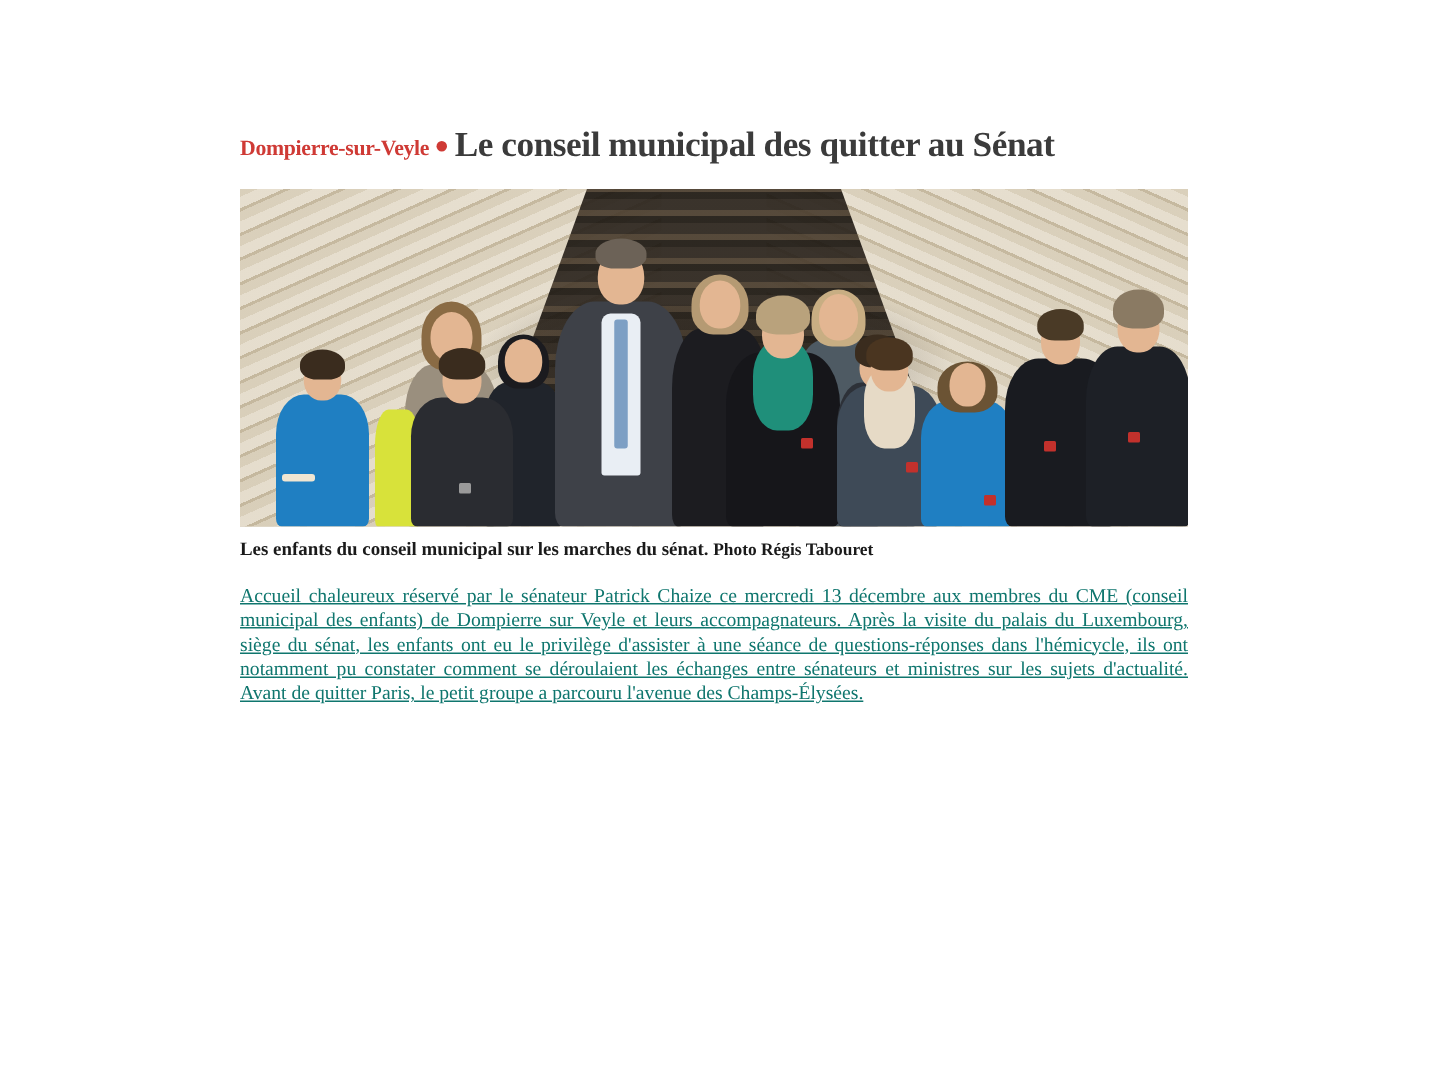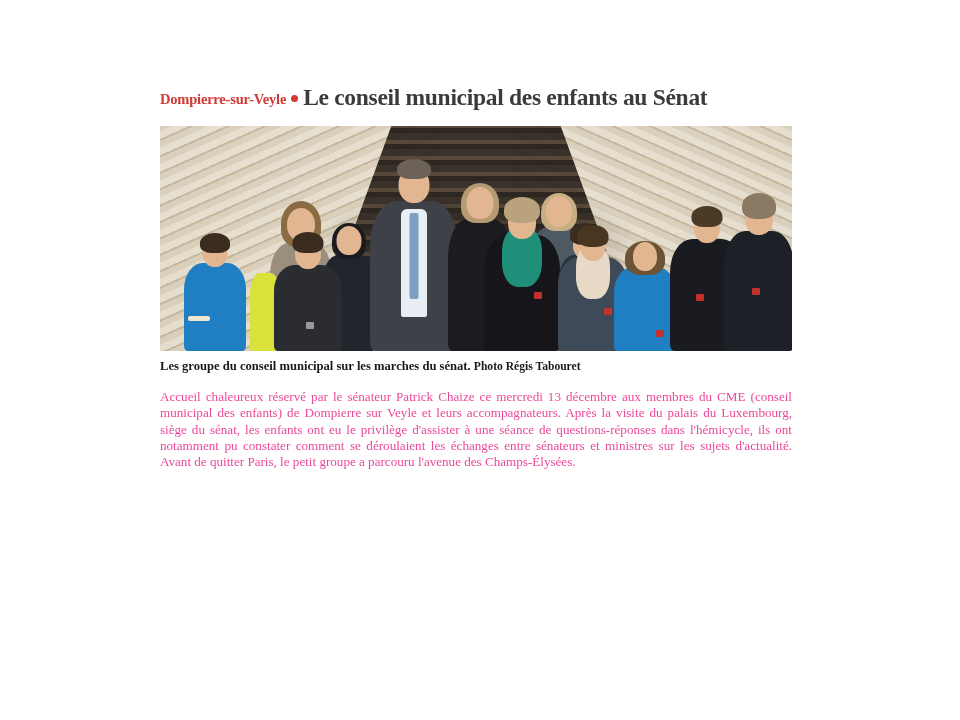--- a/index.html
+++ b/index.html
@@ -178,35 +178,36 @@
     font-size: 11.6px;
     font-family: "Liberation Serif", serif;
   }
 
   
   .body-copy {
     margin-top: 14px;
     width: 632px;
     font-size: 13.1px;
     line-height: 16.4px;
-    color: #ec4899;
+    color: #0f766e;
     text-align: justify;
     font-family: "Liberation Serif", serif;
+    text-decoration: underline;
   }
   .body-copy p { margin: 0; }
 </style>
 </head>
 <body>
 
 <div id="clipping">
 
   <div class="headline-row">
     <span class="locality">Dompierre-sur-Veyle</span>
     <span class="bullet-dot"></span>
-    <span class="headline">Le conseil municipal des enfants au Sénat</span>
+    <span class="headline">Le conseil municipal des quitter au Sénat</span>
   </div>
 
   <div class="photo-wrap">
     <div class="photo">
       <div class="hall-bg"></div>
       <div class="stairs-left"></div>
       <div class="stairs-right"></div>
       <div class="runner"></div>
       <div class="runner-haze"></div>
 
@@ -299,21 +300,21 @@
       <div class="person" style="left:562px; width:74px; height:160px;">
         <div class="body-shape" style="width:70px; height:120px; background:#1d2026;"></div>
         <div class="head" style="width:28px; height:33px; bottom:116px;"></div>
         <div class="hair" style="width:34px; height:26px; bottom:132px; background:#8a7a63;"></div>
         <div class="badge" style="left:30px; bottom:56px;"></div>
       </div>
     </div>
   </div>
 
   <div class="caption">
-    <span class="caption-main">Les groupe du conseil municipal sur les marches du sénat.</span>
+    <span class="caption-main">Les enfants du conseil municipal sur les marches du sénat.</span>
     <span class="caption-credit">Photo Régis Tabouret</span>
   </div>
 
   <div class="body-copy">
     <p>Accueil chaleureux réservé par le sénateur Patrick Chaize ce mercredi 13 décembre aux membres du CME (conseil municipal des enfants) de Dompierre sur Veyle et leurs accompagnateurs. Après la visite du palais du Luxembourg, siège du sénat, les enfants ont eu le privilège d'assister à une séance de questions-réponses dans l'hémicycle, ils ont notamment pu constater comment se déroulaient les échanges entre sénateurs et ministres sur les sujets d'actualité. Avant de quitter Paris, le petit groupe a parcouru l'avenue des Champs-Élysées.</p>
   </div>
 
 </div>
 
 </body></html>

